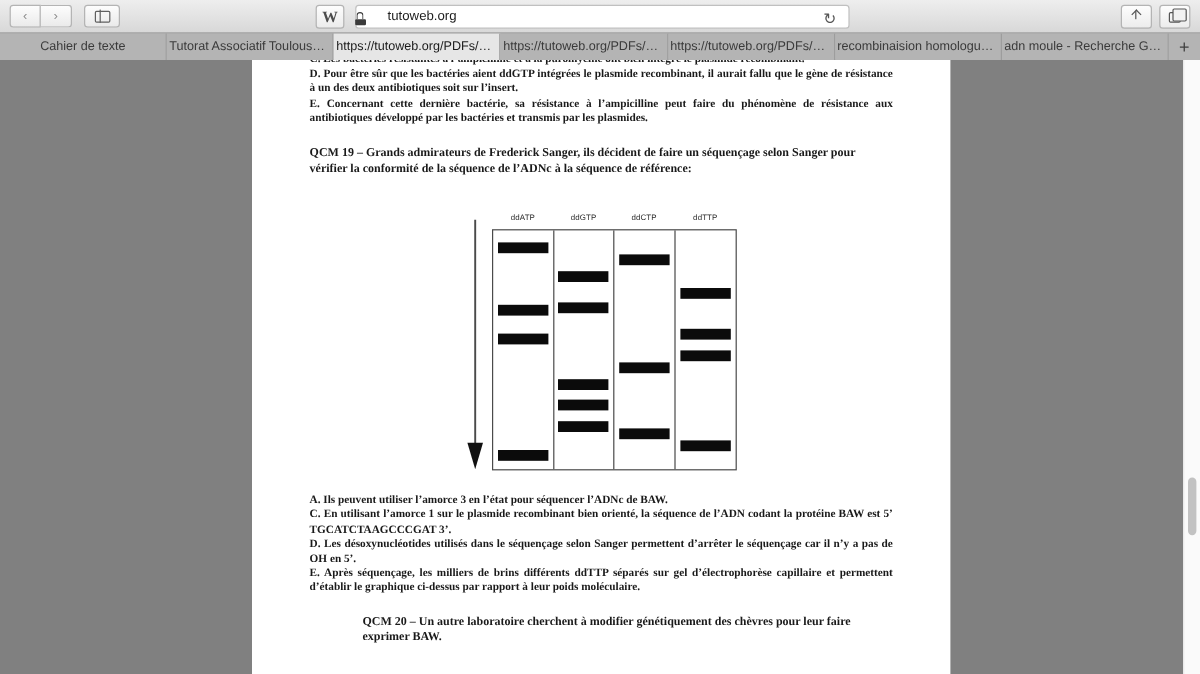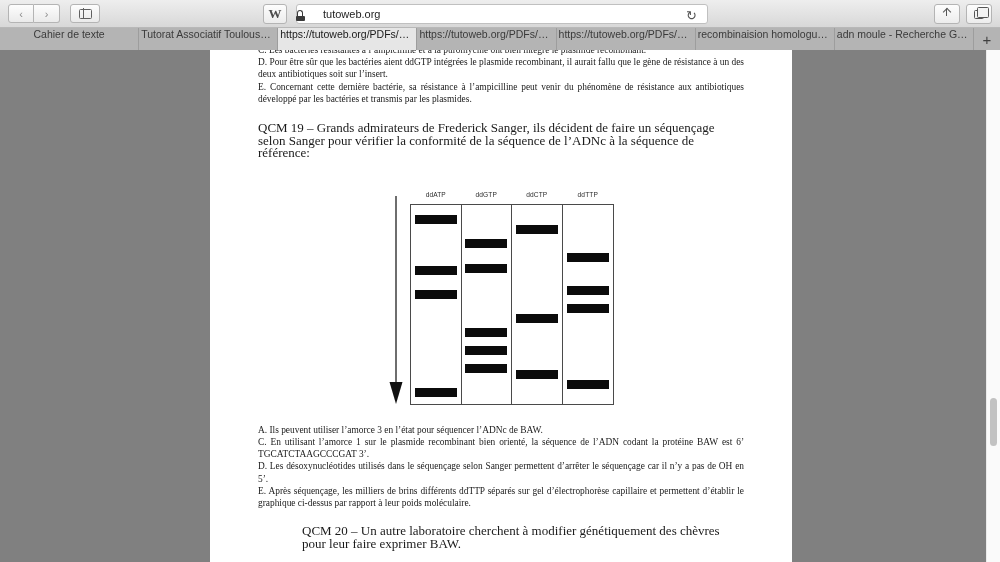--- a/index.html
+++ b/index.html
@@ -68,21 +68,21 @@
                        border:1.3px solid #555; border-radius:1.5px; background:#f2f2f2; }
 
   
   .tab-bar {
     position: absolute; left: 0; top: 28px; width: 1000px; height: 22px;
     background: #b4b4b4; display: flex; border-bottom: 1px solid #9a9a9a;
   }
   .tab {
     flex: 1 1 0; min-width: 0; height: 22px;
     border-right: 1px solid #9d9d9d;
-    display: flex; align-items: flex-start; justify-content: center;
+    display: flex; align-items: center; justify-content: center;
     font-size: 10.5px; color: #3a3a3a;
     background: #b4b4b4;
     padding: 0 2px; white-space: nowrap; overflow: hidden; text-overflow: ellipsis;
   }
   .tab.active { background: #e6e6e6; color: #1a1a1a; }
   .tab span { overflow:hidden; text-overflow:ellipsis; white-space:nowrap; display:block; }
   .tab-new {
     flex: 0 0 26px; height: 22px; display:flex; align-items:center; justify-content:center;
     color:#3f3f3f; font-size: 15px; background:#b4b4b4;
   }
@@ -94,23 +94,23 @@
   }
   .pdf-page {
     position: absolute; left: 210px; top: 0px; width: 582px; height: 512px;
     background: #ffffff;
   }
   .doc {
     position: absolute; left: 48px; top: 0px; width: 486px;
     font-family: "Liberation Serif", serif;
     color: #1a1a1a;
   }
-  .para { font-size: 9.4px; line-height: 12.2px; text-align: justify; }
+  .para { font-size: 9.4px; line-height: 12.2px; text-align: justify; font-weight: bold; }
   .para p { margin: 0; }
-  .qcm-head { font-weight: normal; font-size: 13px; line-height: 12.6px; }
+  .qcm-head { font-weight: bold; font-size: 10px; line-height: 12.6px; }
 
   
   .figure { position: relative; width: 486px; height: 232px; margin-top: 26px; }
   .gel-arrow { position: absolute; left: 131px; top: 10px; width: 14px; height: 209px; }
   .gel-frame {
     position: absolute; left: 152px; top: 18px; width: 204px; height: 201px;
     border: 1.6px solid #4a4a4a; background: #fff;
   }
   .lane { position: absolute; top: 0; height: 100%; border-right: 1.4px solid #4a4a4a; }
   .lane.last { border-right: none; }
@@ -196,21 +196,21 @@
       </div>
   </div>
 
   <div class="viewport">
     <div class="pdf-page">
       <div class="doc">
 
         <div class="para" style="margin-top:-6px;">
           <p>C. Les bactéries résistantes à l’ampicilline et à la puromycine ont bien intégré le plasmide recombinant.</p>
           <p>D. Pour être sûr que les bactéries aient ddGTP intégrées le plasmide recombinant, il aurait fallu que le gène de résistance à un des deux antibiotiques soit sur l’insert.</p>
-          <p>E. Concernant cette dernière bactérie, sa résistance à l’ampicilline peut venir du phénomène de résistance aux antibiotiques développé par les bactéries et transmis par les plasmides.</p>
+          <p>E. Concernant cette dernière bactérie, sa résistance à l’ampicilline peut faire du phénomène de résistance aux antibiotiques développé par les bactéries et transmis par les plasmides.</p>
         </div>
 
         <div class="qcm-head" style="margin-top:17px;">QCM 19 – Grands admirateurs de Frederick Sanger, ils décident de faire un séquençage selon Sanger pour vérifier la conformité de la séquence de l’ADNc à la séquence de référence:</div>
 
         <div class="figure">
 
           <svg class="gel-arrow" viewBox="0 0 14 209">
             <line x1="7" y1="0" x2="7" y2="189" stroke="#4a4a4a" stroke-width="1.6"></line>
             <polygon points="0.5,186 13.5,186 7,208" fill="#111111"></polygon>
           </svg>
@@ -242,21 +242,21 @@
               <div class="band" style="top:24%;"></div>
               <div class="band" style="top:41%;"></div>
               <div class="band" style="top:50%;"></div>
               <div class="band" style="top:88%;"></div>
             </div>
           </div>
         </div>
 
         <div class="para" style="margin-top:6px;">
           <p>A. Ils peuvent utiliser l’amorce 3 en l’état pour séquencer l’ADNc de BAW.</p>
-          <p>C. En utilisant l’amorce 1 sur le plasmide recombinant bien orienté, la séquence de l’ADN codant la protéine BAW est 6’ TGCATCTAAGCCCGAT 3’.</p>
+          <p>C. En utilisant l’amorce 1 sur le plasmide recombinant bien orienté, la séquence de l’ADN codant la protéine BAW est 5’ TGCATCTAAGCCCGAT 3’.</p>
           <p>D. Les désoxynucléotides utilisés dans le séquençage selon Sanger permettent d’arrêter le séquençage car il n’y a pas de OH en 5’.</p>
           <p>E. Après séquençage, les milliers de brins différents ddTTP séparés sur gel d’électrophorèse capillaire et permettent d’établir le graphique ci-dessus par rapport à leur poids moléculaire.</p>
         </div>
 
         <div class="qcm-head" style="margin-top:16px;padding-left:44px;">QCM 20 – Un autre laboratoire cherchent à modifier génétiquement des chèvres pour leur faire exprimer BAW.</div>
 
       </div>
     </div>
   </div>
 

